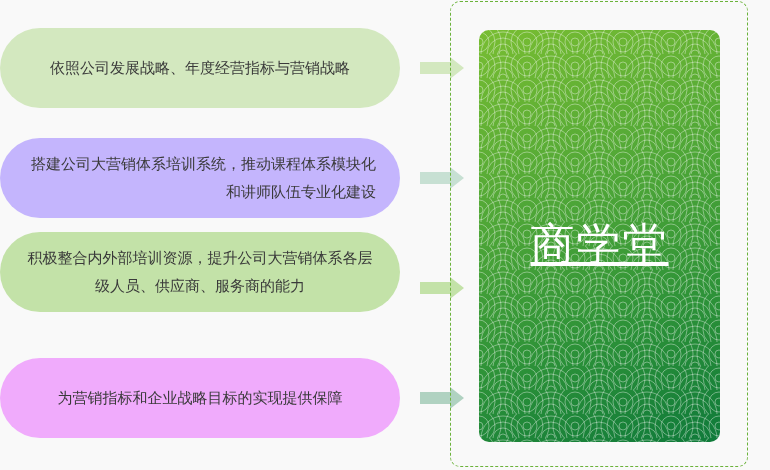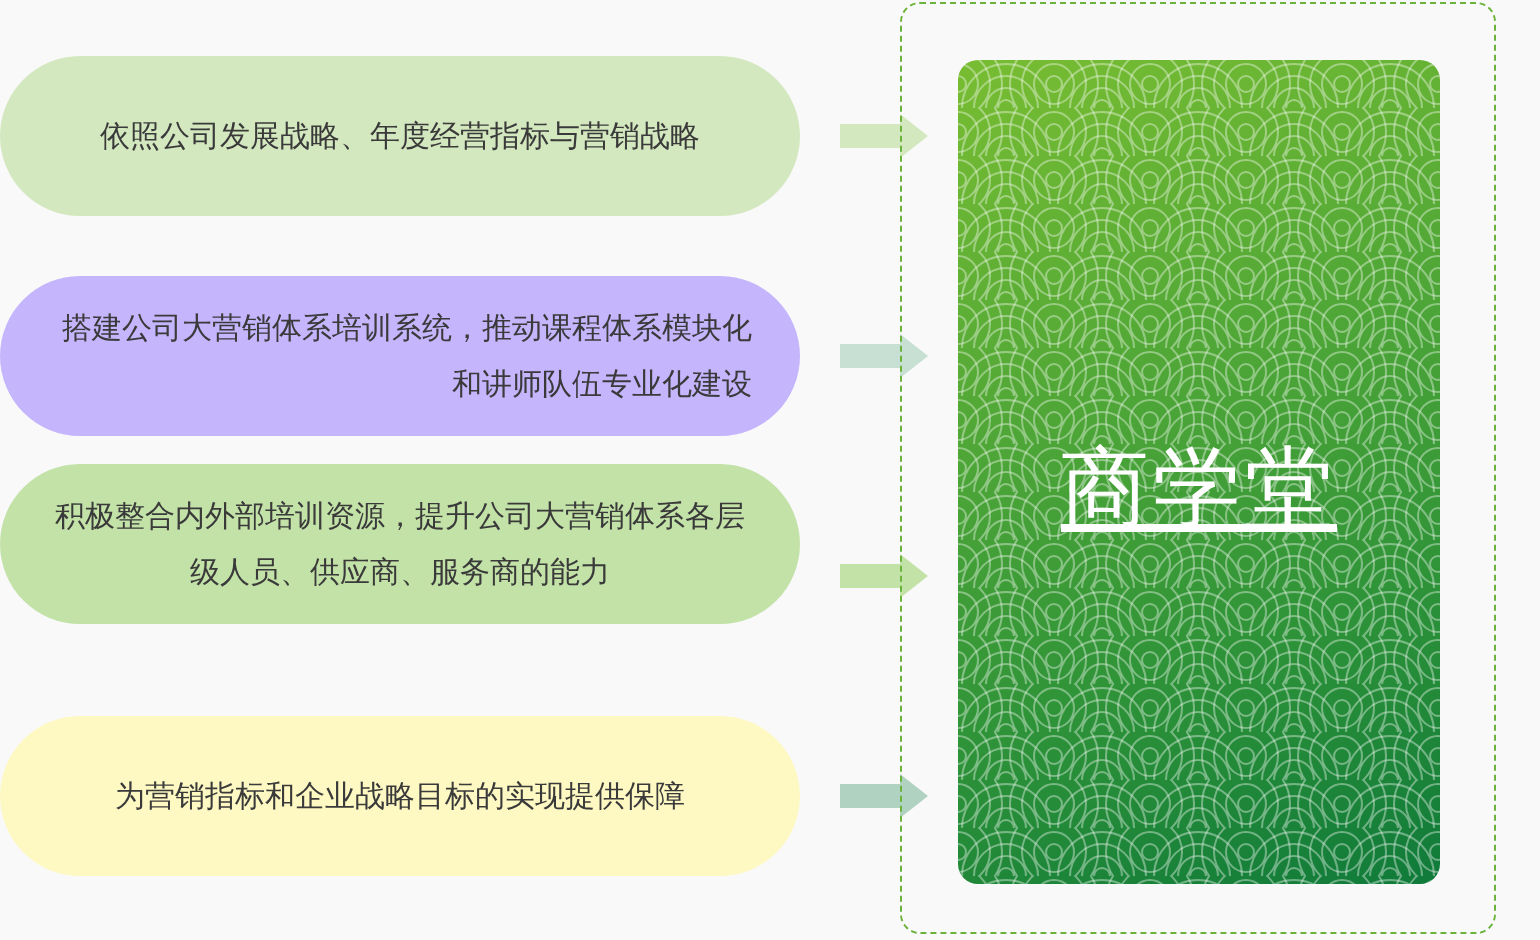--- a/index.html
+++ b/index.html
@@ -22,21 +22,21 @@
 
 <div class="pill" style="top:28px;background:#d3e8bf;">
   <span>依照公司发展战略、年度经营指标与营销战略</span>
 </div>
 <div class="pill" style="top:138px;background:#c4b5fd;text-align:right;">
   <span>搭建公司大营销体系培训系统，推动课程体系模块化和讲师队伍专业化建设</span>
 </div>
 <div class="pill" style="top:232px;background:#c3e2a8;">
   <span>积极整合内外部培训资源，提升公司大营销体系各层级人员、供应商、服务商的能力</span>
 </div>
-<div class="pill" style="top:358px;background:#fef9c3;">
+<div class="pill" style="top:358px;background:#f0abfc;">
   <span>为营销指标和企业战略目标的实现提供保障</span>
 </div>
 
 <svg class="arrow" style="top:57px" viewBox="0 0 44 22">
   <polygon points="0,5 30,5 30,0 44,11 30,22 30,17 0,17" fill="#d3e8bf"></polygon>
   </svg>
 <svg class="arrow" style="top:167px" viewBox="0 0 44 22">
   <polygon points="0,5 30,5 30,0 44,11 30,22 30,17 0,17" fill="#c7e0d3"></polygon>
   </svg>
 <svg class="arrow" style="top:277px" viewBox="0 0 44 22">

